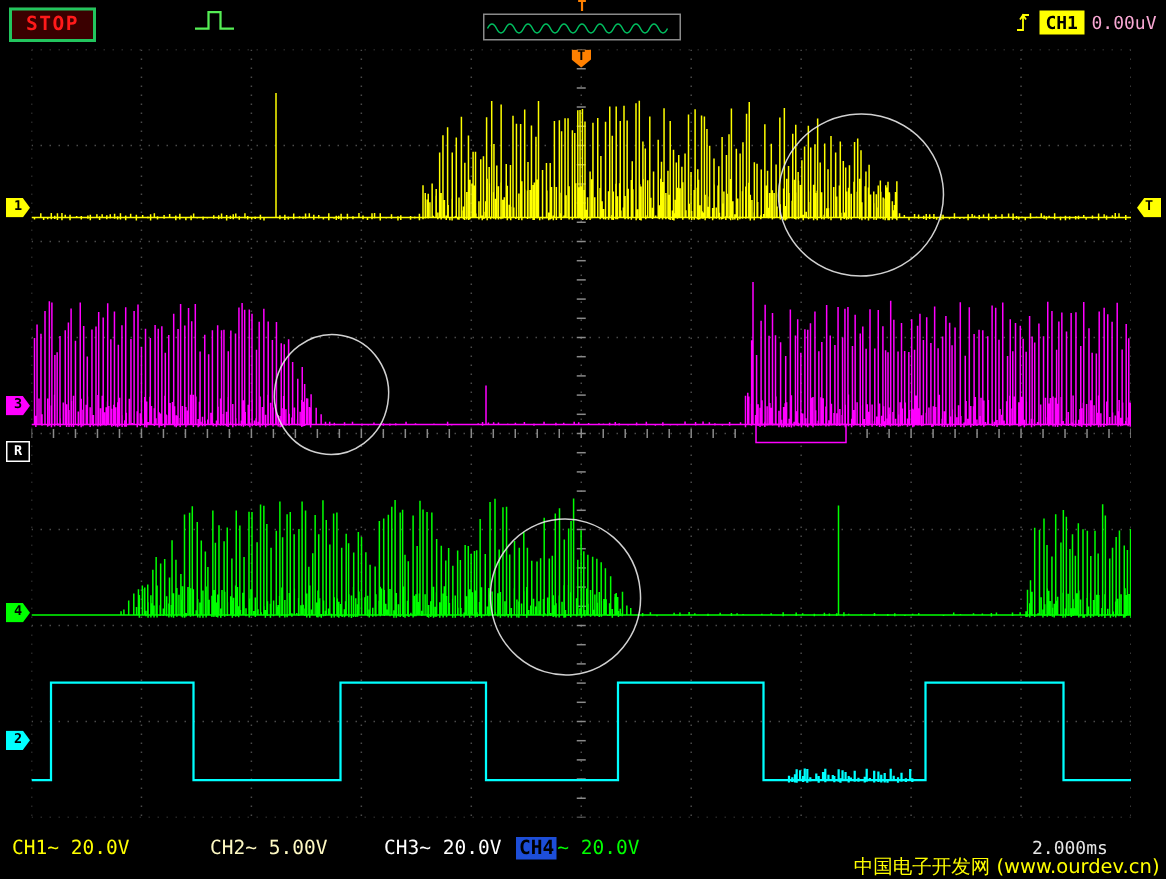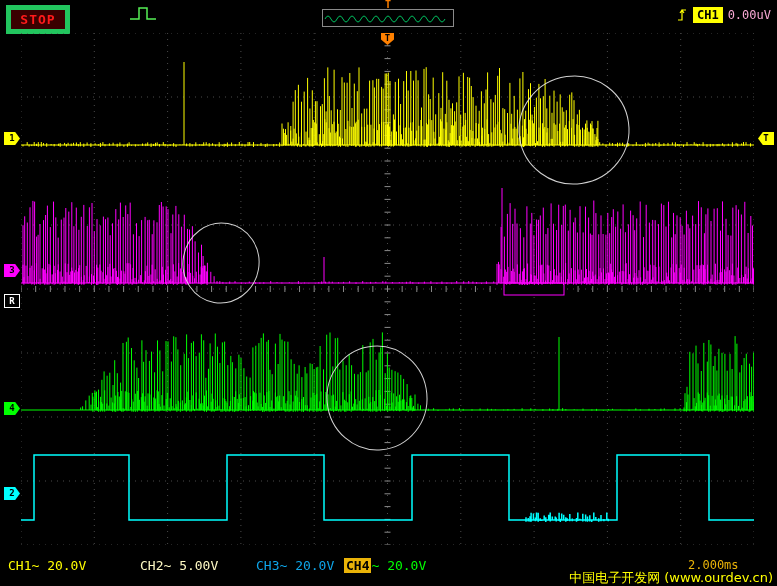--- a/index.html
+++ b/index.html
@@ -1,21 +1,21 @@
 <!DOCTYPE html>
 <html><head>
 <meta charset="utf-8">
 <style>
   html,body{margin:0;padding:0;background:#000;}
   .screen{position:relative;width:777px;height:586px;background:#000;overflow:hidden;
           font-family:"DejaVu Sans Mono",monospace;}
   
   .topbar{position:absolute;left:0;top:0;width:777px;height:31px;background:#000;}
   .stop{position:absolute;left:6px;top:5px;width:54px;height:19px;background:#3a0000;
-        border:5px solid #22c55e;color:#ff1a1a;font:bold 13px "DejaVu Sans Mono",monospace;
+        border:2px solid #22c55e;color:#ff1a1a;font:bold 13px "DejaVu Sans Mono",monospace;
         text-align:center;line-height:19px;letter-spacing:1px;}
   .pulse-ico{position:absolute;left:128px;top:4px;}
   .hpos{position:absolute;left:322px;top:0;width:132px;height:31px;}
   .hpos-t{position:absolute;left:50%;top:-1px;transform:translateX(-50%);
           color:#ff8000;font:bold 10px "DejaVu Sans Mono",monospace;}
   .hpos-box{position:absolute;left:0;top:9px;width:130px;height:16px;border:1px solid #8a8a8a;
             background:#000;}
   .trig-info{position:absolute;right:6px;top:5px;display:flex;align-items:center;gap:5px;height:20px;}
   .ch1badge{background:#ffff00;color:#000;font:bold 12px "DejaVu Sans Mono",monospace;
             padding:1px 4px;}
@@ -29,22 +29,22 @@
         clip-path:polygon(0 0,70% 0,100% 50%,70% 100%,0 100%);}
   .tagR{width:16px;height:13px;line-height:13px;
         clip-path:polygon(30% 0,100% 0,100% 100%,30% 100%,0 50%);}
   .tagT{width:13px;height:12px;line-height:10px;
         clip-path:polygon(0 0,100% 0,100% 55%,50% 100%,0 55%);}
   .tagBox{left:4px;width:14px;height:12px;line-height:12px;background:#000;
           border:1px solid #fff;color:#fff;}
   
   .footer{position:absolute;left:0;top:555px;width:660px;height:31px;background:#000;}
   .ch-block{position:absolute;top:3px;font:13px "DejaVu Sans Mono",monospace;white-space:pre;}
-  .ch4badge{background:#eab308;color:#000;padding:0 2px;font-weight:bold;}
-  .timebase{position:absolute;left:688px;top:3px;color:#eab308;font:12px "DejaVu Sans Mono",monospace;}
+  .ch4badge{background:#1d4ed8;color:#000;padding:0 2px;font-weight:bold;}
+  .timebase{position:absolute;left:688px;top:3px;color:#e5e5e5;font:12px "DejaVu Sans Mono",monospace;}
   .watermark{position:absolute;right:4px;top:569px;color:#ffff00;
              font:13px "DejaVu Sans",sans-serif;z-index:9;}
 </style>
 </head>
 <body>
 
 <div class="screen">
 
   <div class="topbar">
     <div class="stop">STOP</div>
@@ -196,19 +196,19 @@
       <div class="tagBox" style="top: 263px; left: 4px;">R</div>
       <div class="tagL" style="background: rgb(0, 255, 0); top: 371px; left: 4px;">4</div>
       <div class="tagL" style="background: rgb(0, 255, 255); top: 456px; left: 4px;">2</div>
       <div class="tagT" style="background: rgb(255, 128, 0); top: 2px; left: 381px;">T</div>
       <div class="tagR" style="background: rgb(255, 255, 0); top: 101px; right: 3px;">T</div>
     </div>
 
   <div class="footer">
     <div class="ch-block" style="left:8px;color:#ffff00"><span>CH1</span><span>~</span> <span>20.0V</span></div>
     <div class="ch-block" style="left:140px;color:#fef9c3"><span>CH2</span><span>~</span> <span>5.00V</span></div>
-    <div class="ch-block" style="left:256px;color:#0ea5e9"><span>CH3</span><span>~</span> <span>20.0V</span></div>
+    <div class="ch-block" style="left:256px;color:#ffffff"><span>CH3</span><span>~</span> <span>20.0V</span></div>
     <div class="ch-block" style="left:344px;color:#00ff00"><span class="ch4badge">CH4</span><span>~</span> <span>20.0V</span></div>
     <div class="timebase">2.000ms</div>
   </div>
 
   <div class="watermark">中国电子开发网 (www.ourdev.cn)</div>
 </div>
 
 </body></html>

